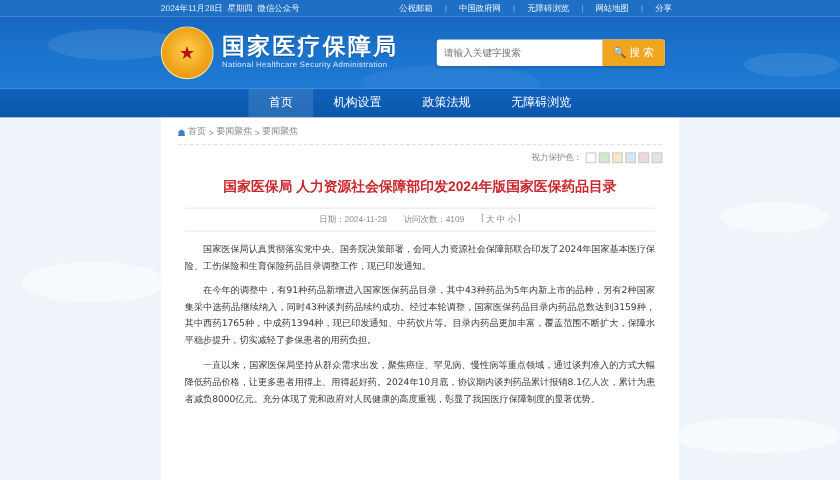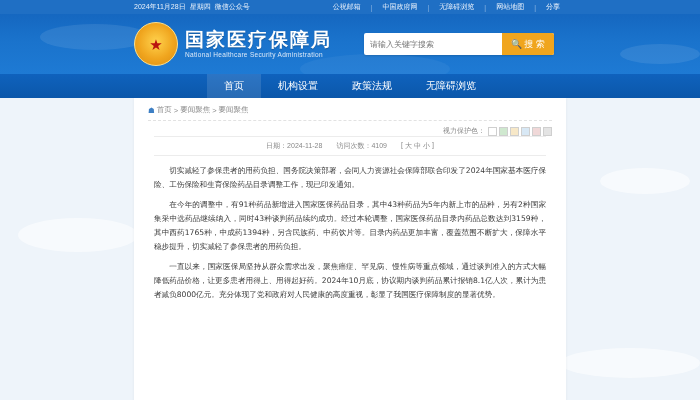--- a/index.html
+++ b/index.html
@@ -202,36 +202,37 @@
         <span class="swatches">
           <span class="sw" style="background:#ffffff"></span>
           <span class="sw" style="background:#cfe8cf"></span>
           <span class="sw" style="background:#f7e8c8"></span>
           <span class="sw" style="background:#d8e8f5"></span>
           <span class="sw" style="background:#f0d8d8"></span>
           <span class="sw" style="background:#e4e4e4"></span>
         </span>
       </div>
 
+      <div class="title">国家医保局 人力资源社会保障部印发2024年版国家医保药品目录</div>
 
       <div class="meta">
         <span>日期：2024-11-28</span>
         <span>访问次数：4109</span>
         <span class="fz">
           <span>[</span>
           <span>大</span>
           <span>中</span>
           <span>小</span>
           <span>]</span>
         </span>
       </div>
 
       <div class="article">
-        <p>切实减轻了参保患者的用药负担、国务院决策部署，会同人力资源社会保障部联合印发了2024年国家基本医疗保险、工伤保险和生育保险药品目录调整工作，现已印发通知。</p>
-        <p>在今年的调整中，有91种药品新增进入国家医保药品目录，其中43种药品为5年内新上市的品种，另有2种国家集采中选药品继续纳入，同时43种谈判药品续约成功。经过本轮调整，国家医保药品目录内药品总数达到3159种，其中西药1765种，中成药1394种，另含民族药、中药饮片等。目录内药品更加丰富，覆盖范围不断扩大，保障水平稳步提升，切实减轻了参保患者的用药负担。</p>
+        <p>国家医保局认真贯彻落实党中央、国务院决策部署，会同人力资源社会保障部联合印发了2024年国家基本医疗保险、工伤保险和生育保险药品目录调整工作，现已印发通知。</p>
+        <p>在今年的调整中，有91种药品新增进入国家医保药品目录，其中43种药品为5年内新上市的品种，另有2种国家集采中选药品继续纳入，同时43种谈判药品续约成功。经过本轮调整，国家医保药品目录内药品总数达到3159种，其中西药1765种，中成药1394种，现已印发通知、中药饮片等。目录内药品更加丰富，覆盖范围不断扩大，保障水平稳步提升，切实减轻了参保患者的用药负担。</p>
         <p>一直以来，国家医保局坚持从群众需求出发，聚焦癌症、罕见病、慢性病等重点领域，通过谈判准入的方式大幅降低药品价格，让更多患者用得上、用得起好药。2024年10月底，协议期内谈判药品累计报销8.1亿人次，累计为患者减负8000亿元。充分体现了党和政府对人民健康的高度重视，彰显了我国医疗保障制度的显著优势。</p>
 
       </div>
 
     </div>
   </div>
 
 </div>
 
 </body></html>

